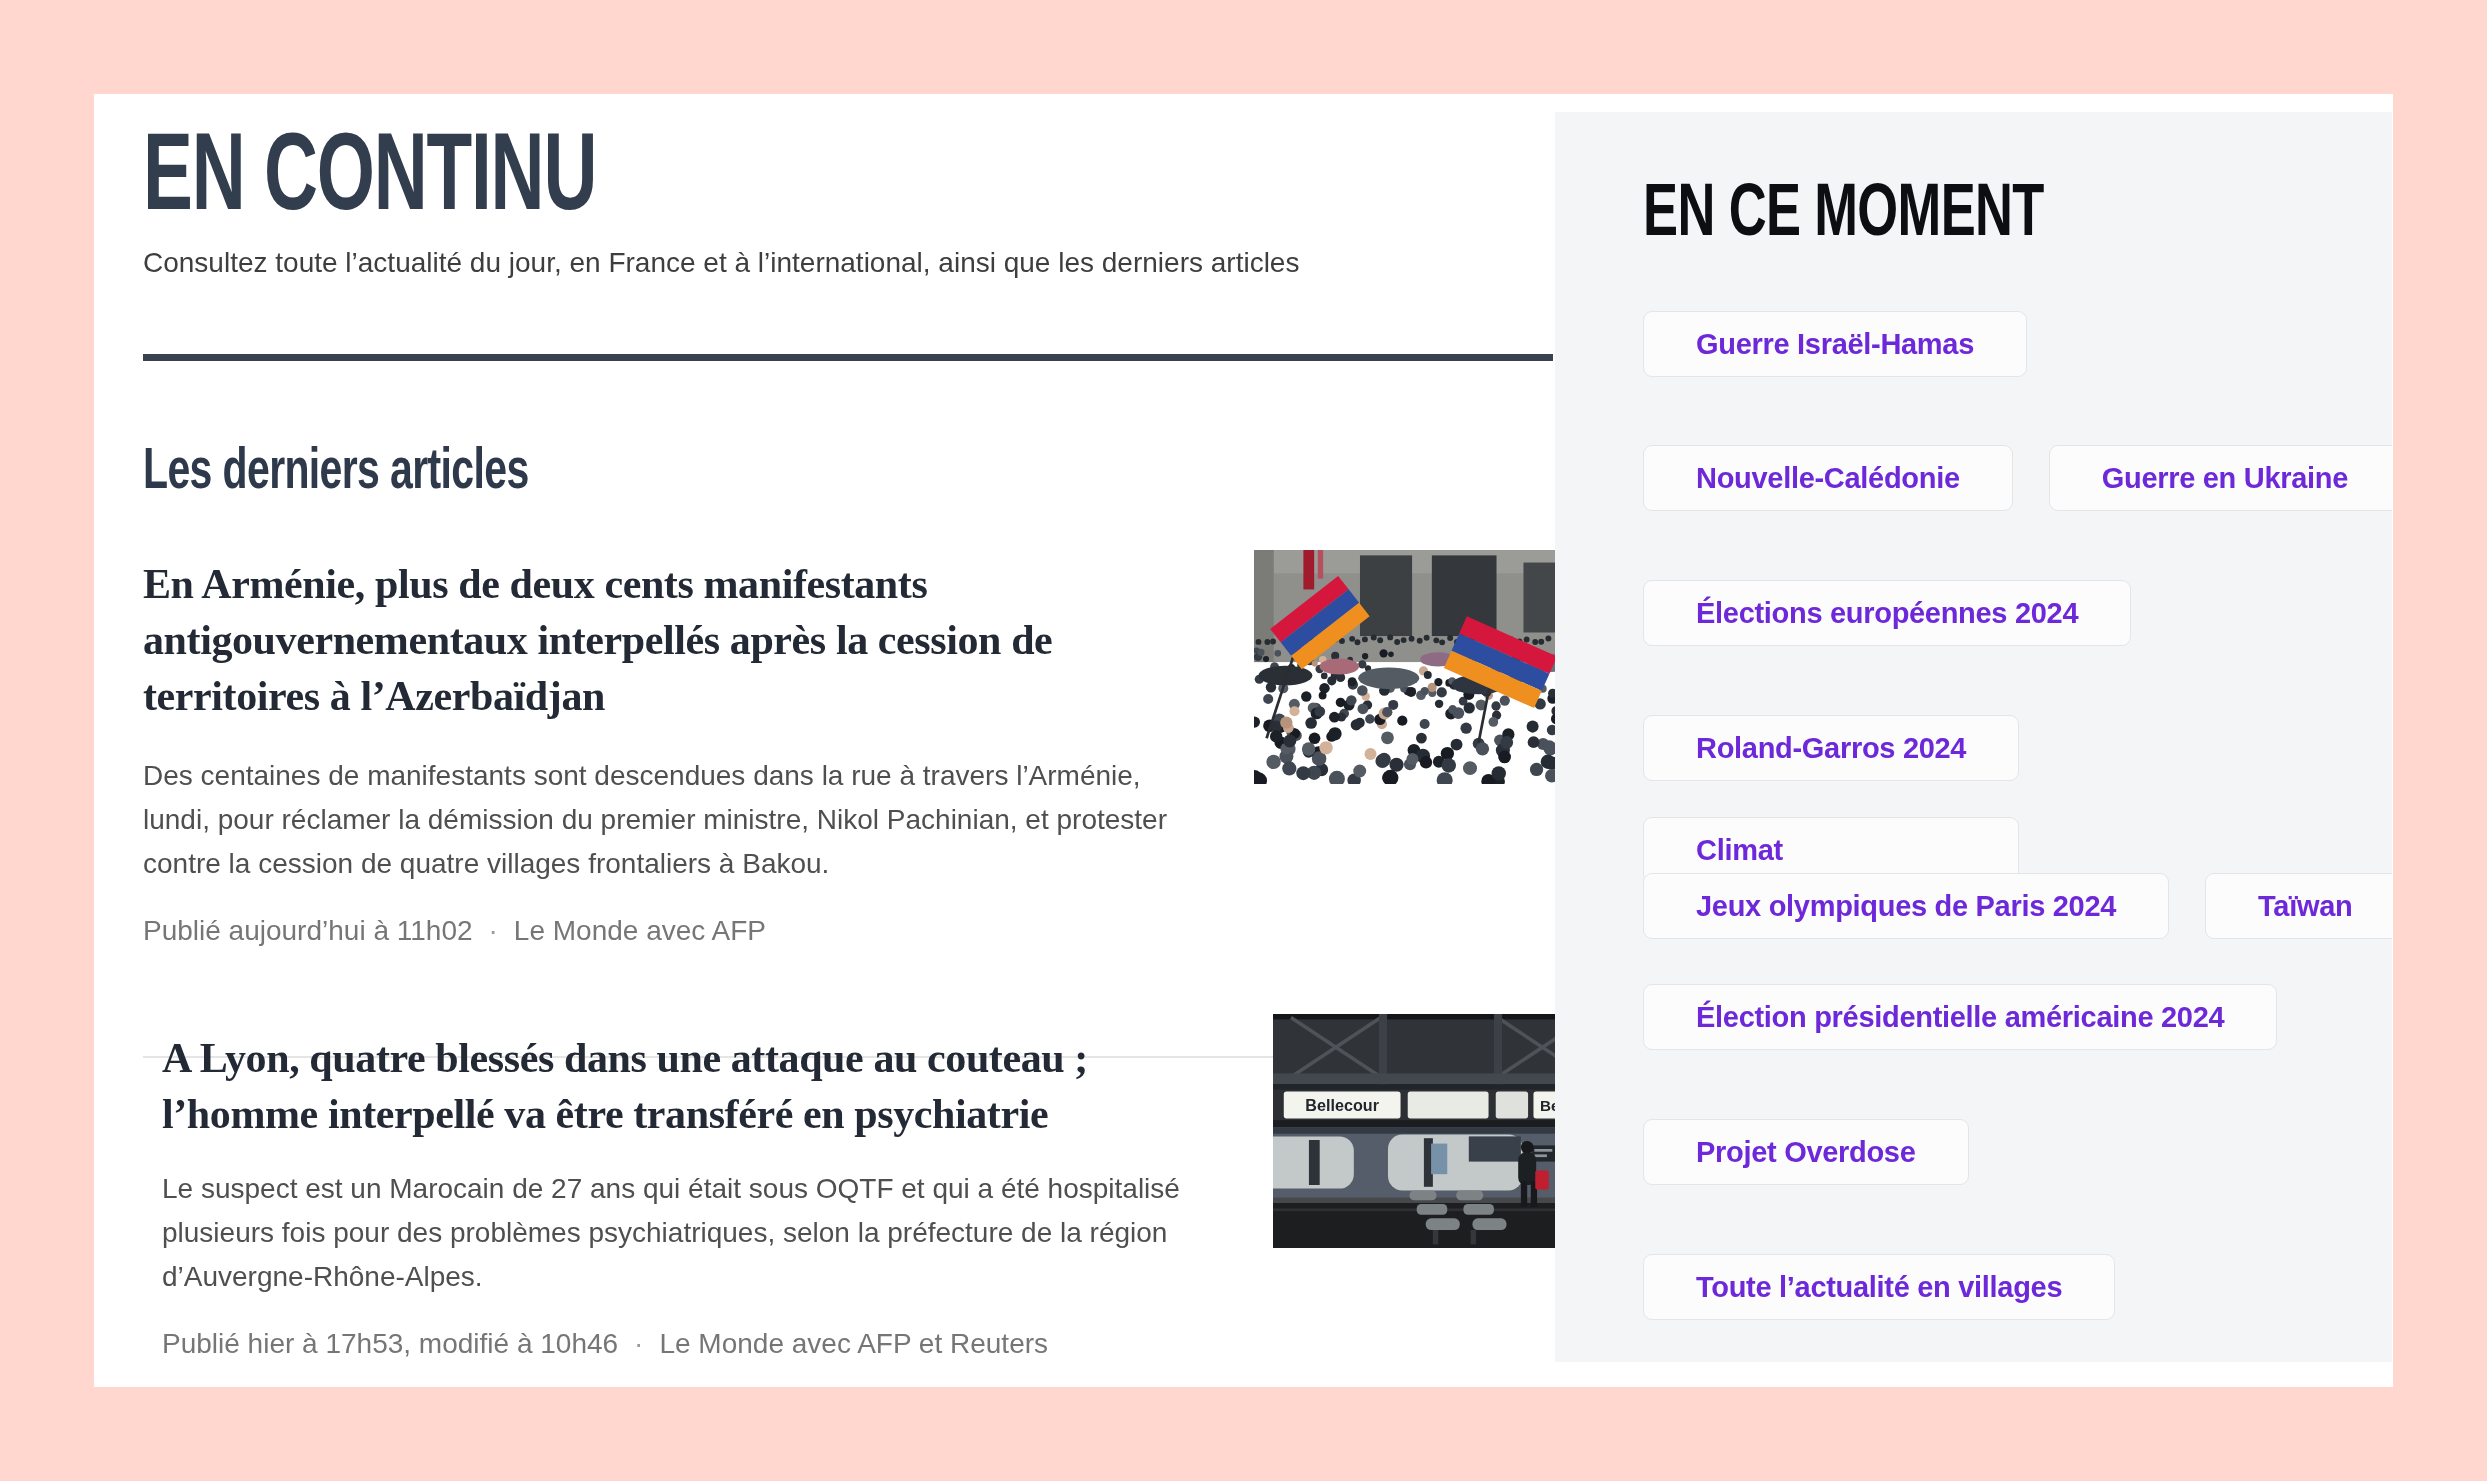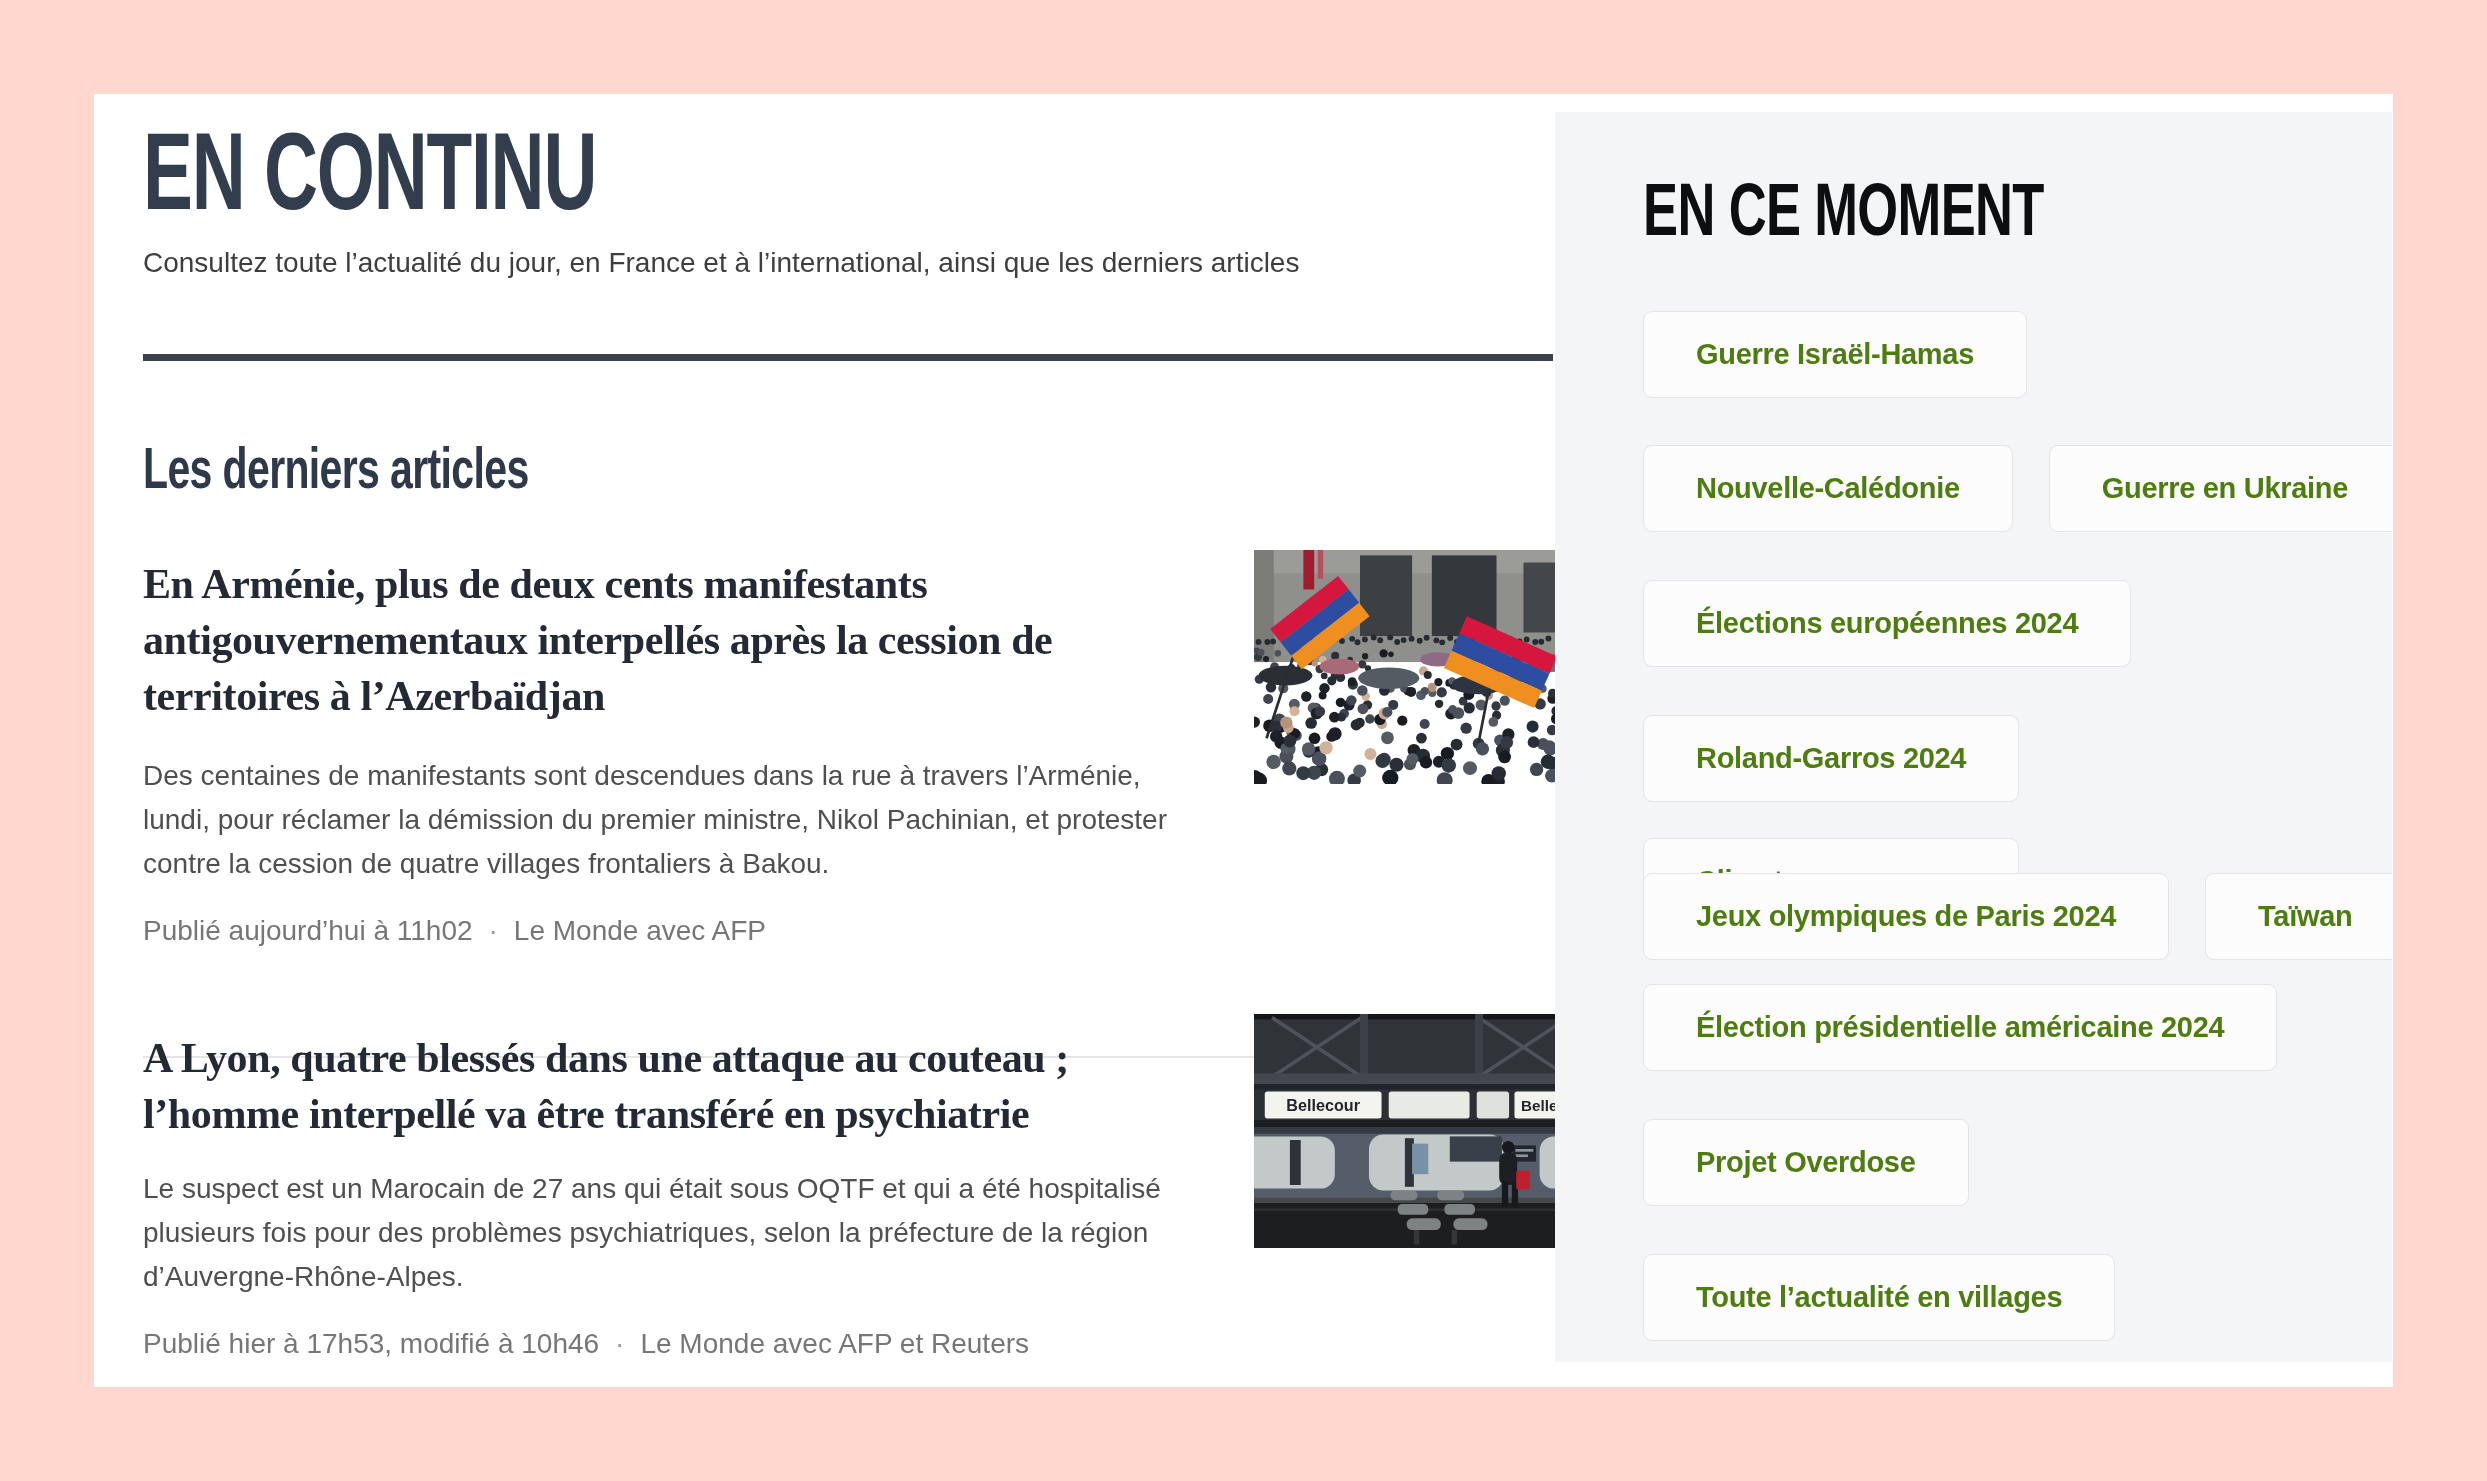--- a/index.html
+++ b/index.html
@@ -29,21 +29,21 @@
     position:absolute;left:49px;top:260px;width:1410px;height:7.2px;background:#39424e;
   }
   .section-heading{
     position:absolute;left:49px;top:343px;margin:0;
     font-size:57px;font-weight:bold;color:#2e3a4c;line-height:1.1;
     letter-spacing:-0.9px;white-space:nowrap;
     transform:scaleX(0.72);transform-origin:0 0;
   }
   .article{position:absolute;left:49px;width:1455px;}
   .article.first{top:449px;height:377px;}
-  .article.second{top:923px;height:370px;}
+  .article.second{top:923px;height:370px;margin-left:19px;}
   .art-title{
     margin:0;font-family:"Liberation Serif",serif;font-weight:bold;
     font-size:42px;line-height:56px;color:#232a35;letter-spacing:-0.4px;
     cursor:pointer;
   }
   .article.first .art-title{width:1015px;margin-top:12.6px;}
   .article.second .art-title{width:1069px;margin-top:12.6px;}
   .art-summary{
     margin:0;font-size:28px;line-height:44px;color:#4f4f4f;width:1051px;
   }
@@ -70,24 +70,24 @@
   .sidebar-heading{
     position:absolute;left:88px;top:56px;margin:0;
     font-size:75px;font-weight:bold;color:#0d0e12;line-height:1.1;
     letter-spacing:-0.9px;white-space:nowrap;
     transform:scaleX(0.70);transform-origin:0 0;
   }
   .tag-row{
     position:absolute;left:88px;display:flex;gap:36px;white-space:nowrap;
   }
   .tag{
-    display:inline-flex;align-items:center;height:87px;padding:0 52px;
+    display:inline-flex;align-items:center;height:66px;padding:0 52px;
     background:#fcfcfd;border:1.8px solid #e3e5e9;border-radius:9px;
     font-family:"Liberation Sans",sans-serif;
-    font-size:29px;font-weight:bold;color:#4d7c0f;letter-spacing:-0.3px;
+    font-size:29px;font-weight:bold;color:#6d28d9;letter-spacing:-0.3px;
     cursor:pointer;flex:0 0 auto;
   }
   .row-1{top:199px;} .row-2{top:333px;} .row-3{top:468px;} .row-4{top:603px;flex-direction:column;}
   .row-5{top:737px;margin-top:24px;} .row-6{top:872px;} .row-7{top:1007px;} .row-8{top:1142px;}
 </style>
 </head>
 <body>
 
 <div class="card">
 

